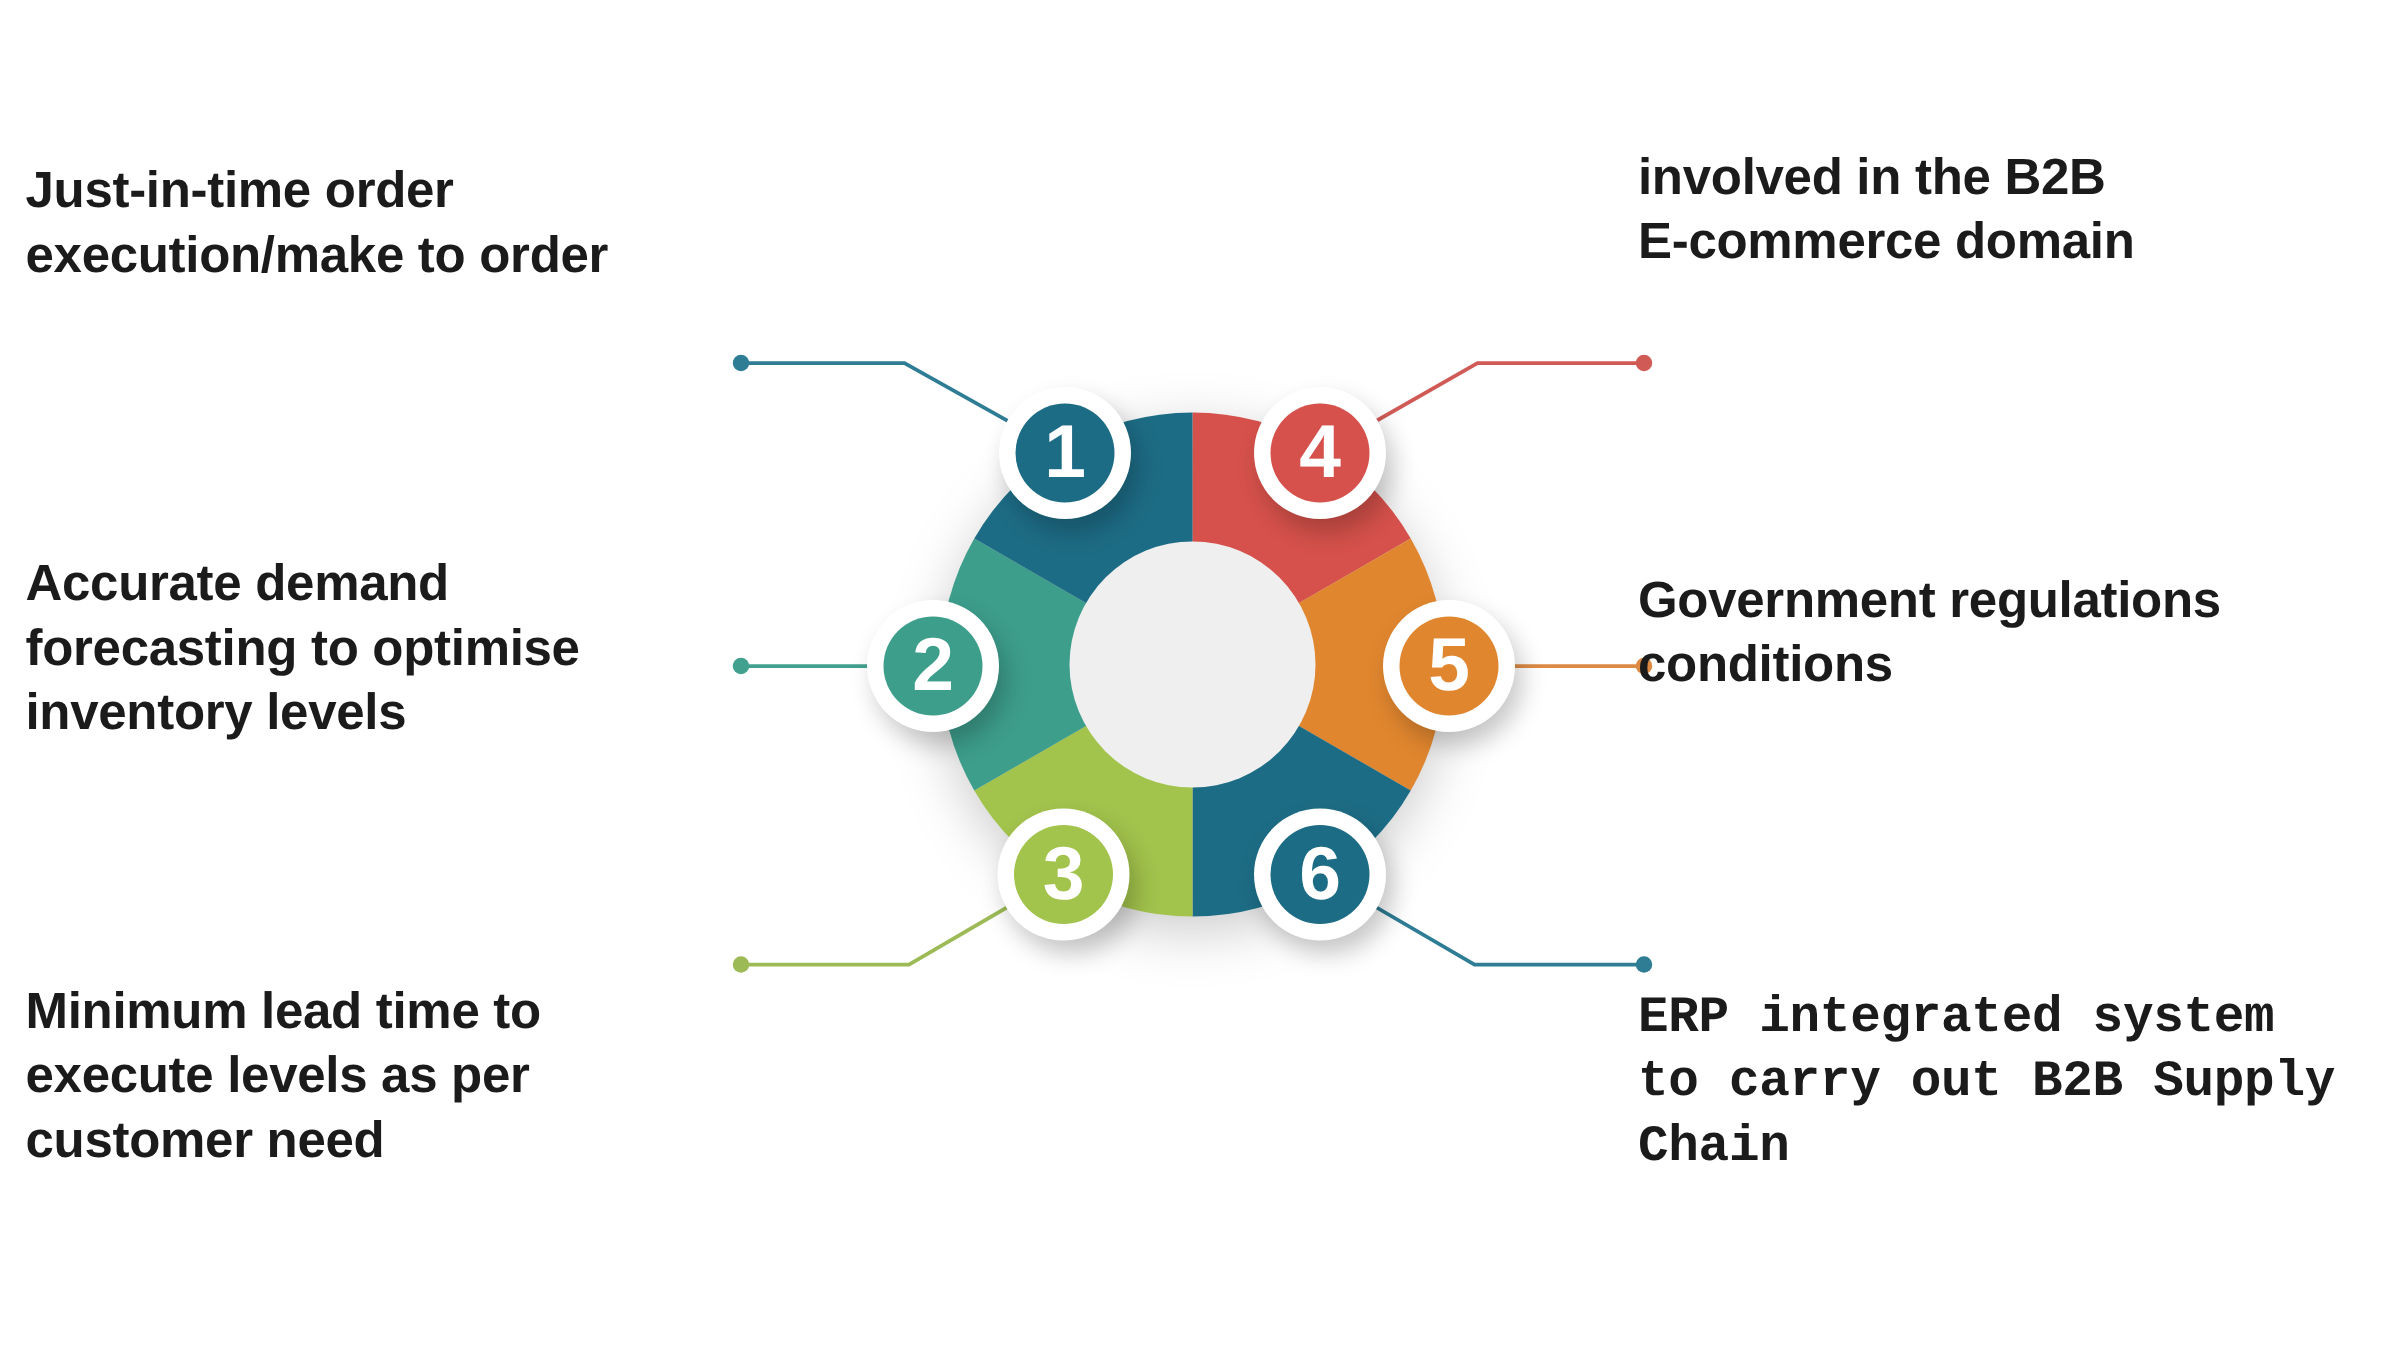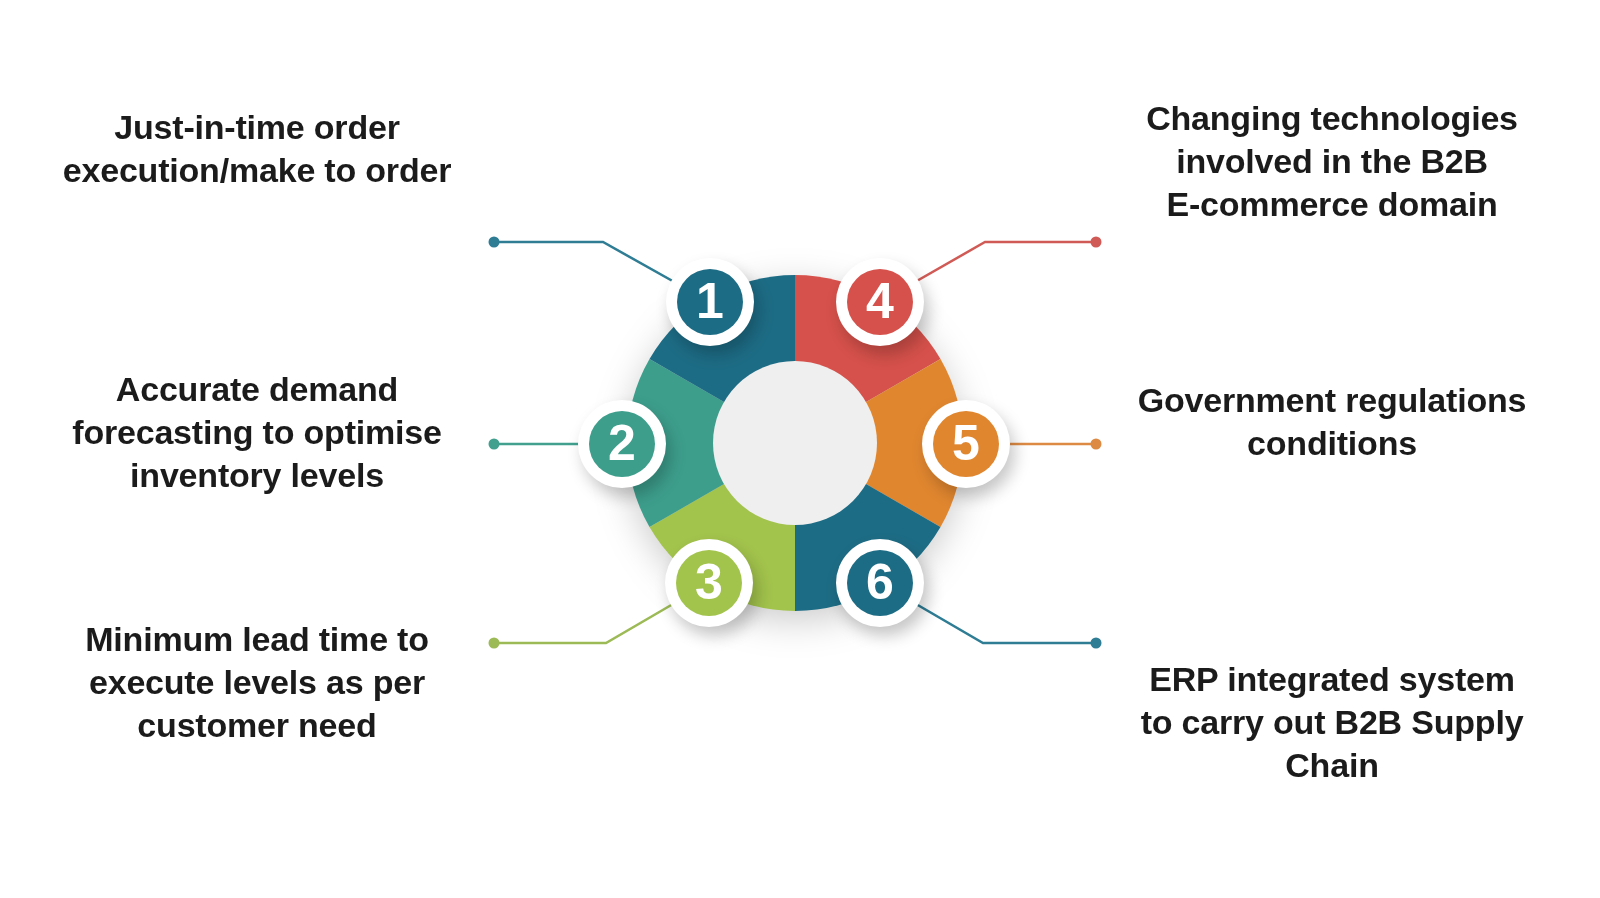--- a/index.html
+++ b/index.html
@@ -60,34 +60,33 @@
   .badge-1 { left: 666px; top: 258px; }
   .badge-2 { left: 578px; top: 400px; }
   .badge-3 { left: 665px; top: 539px; }
   .badge-4 { left: 836px; top: 258px; }
   .badge-5 { left: 922px; top: 400px; }
   .badge-6 { left: 836px; top: 539px; }
   
   .step-label {
     position: absolute;
     width: 480px;
-    text-align: center;
     color: #1b1b1b;
     font-size: 34px;
     line-height: 43px;
     font-weight: 700;
     letter-spacing: -0.2px;
   }
   .step-label span { display: block; }
   .label-1 { left: 17px;   top: 106px; }
   .label-2 { left: 17px;   top: 368px; }
-  .label-3 { left: 17px;   top: 618px; }
+  .label-3 { left: 17px;   top: 653px; }
   .label-4 { left: 1092px; top: 97px;  }
   .label-5 { left: 1092px; top: 379px; }
-  .label-6 { left: 1092px; top: 658px; }
+  .label-6 { left: 1092px; top: 658px; font-family: Liberation Mono, monospace; }
 </style>
 </head>
 <body>
 
 <div class="canvas">
 
   <svg class="layer wheel-layer" viewBox="0 0 1600 898">
     <path d="M795 443 L795 275 A168 168 0 0 1 940.5 359 Z" fill="#d6514b"></path>
     <path d="M795 443 L940.5 359 A168 168 0 0 1 940.5 527 Z" fill="#e0862f"></path>
     <path d="M795 443 L940.5 527 A168 168 0 0 1 795 611 Z" fill="#1d6c85"></path>
@@ -156,21 +155,20 @@
     <span>Accurate demand</span>
     <span>forecasting to optimise</span>
     <span>inventory levels</span>
   </div>
   <div class="step-label label-3">
     <span>Minimum lead time to</span>
     <span>execute levels as per</span>
     <span>customer need</span>
   </div>
   <div class="step-label label-4">
-    <span>Changing technologies</span>
     <span>involved in the B2B</span>
     <span>E-commerce domain</span>
   </div>
   <div class="step-label label-5">
     <span>Government regulations</span>
     <span>conditions</span>
   </div>
   <div class="step-label label-6">
     <span>ERP integrated system</span>
     <span>to carry out B2B Supply</span>

